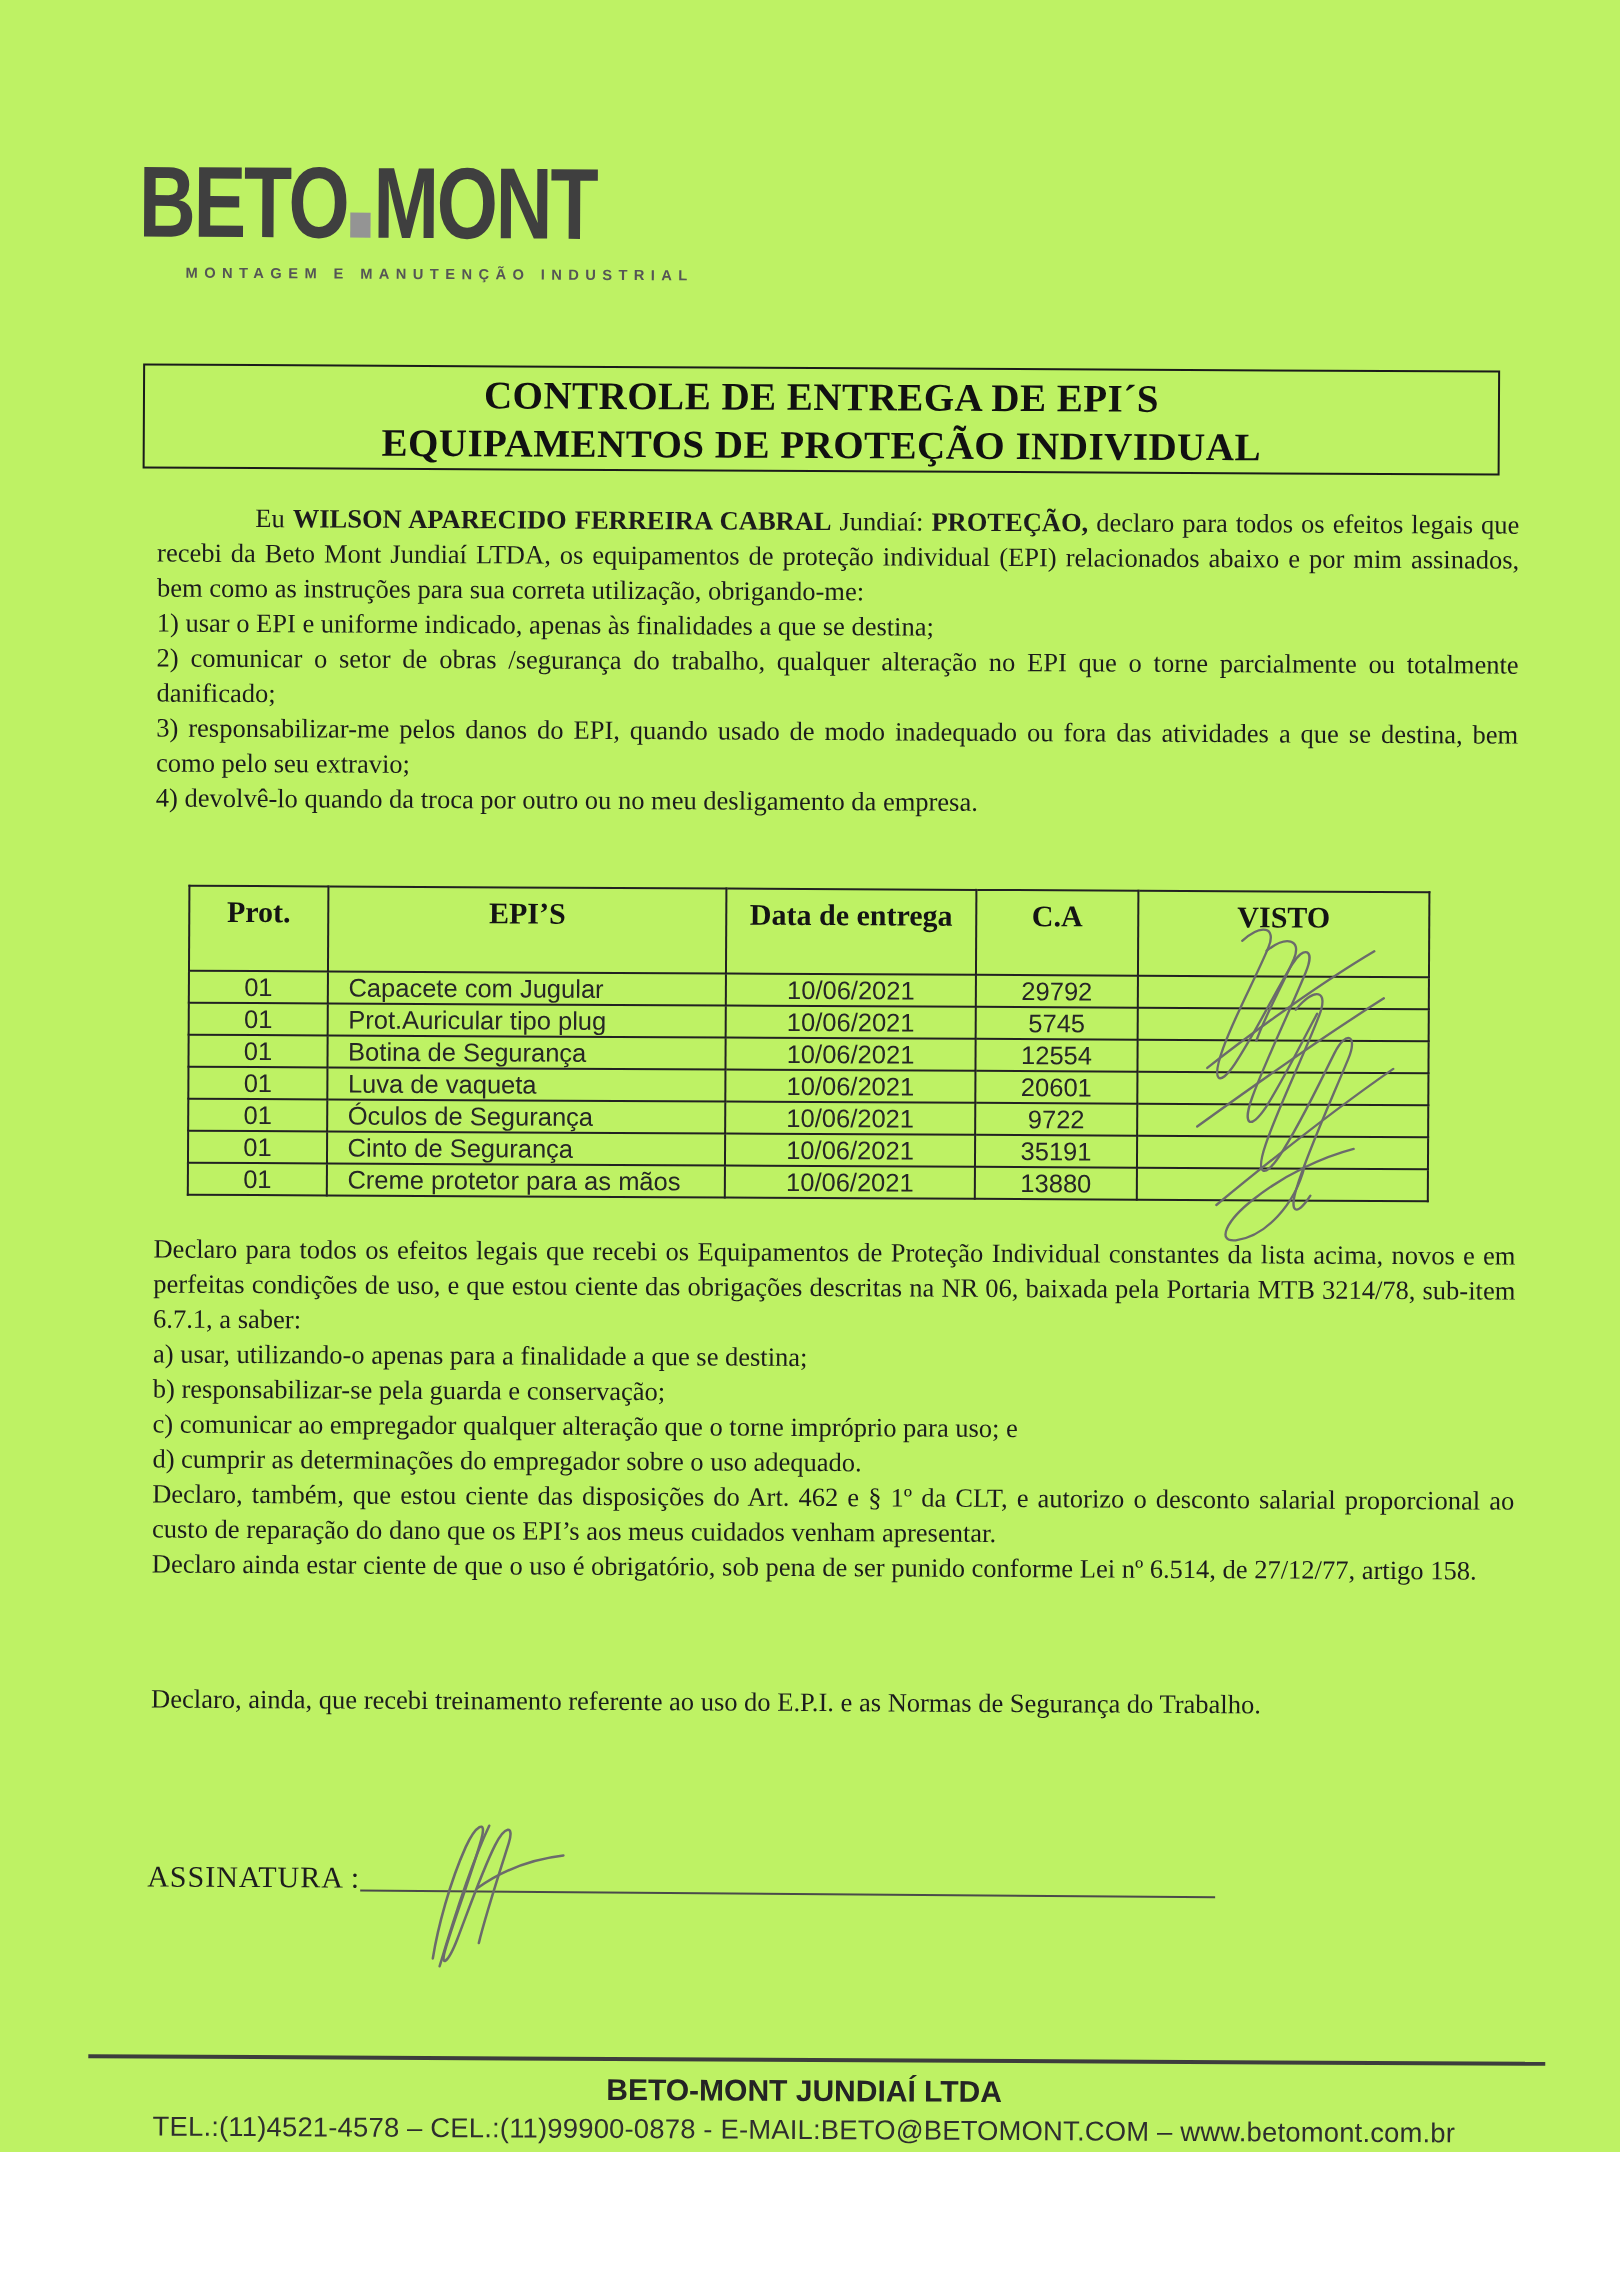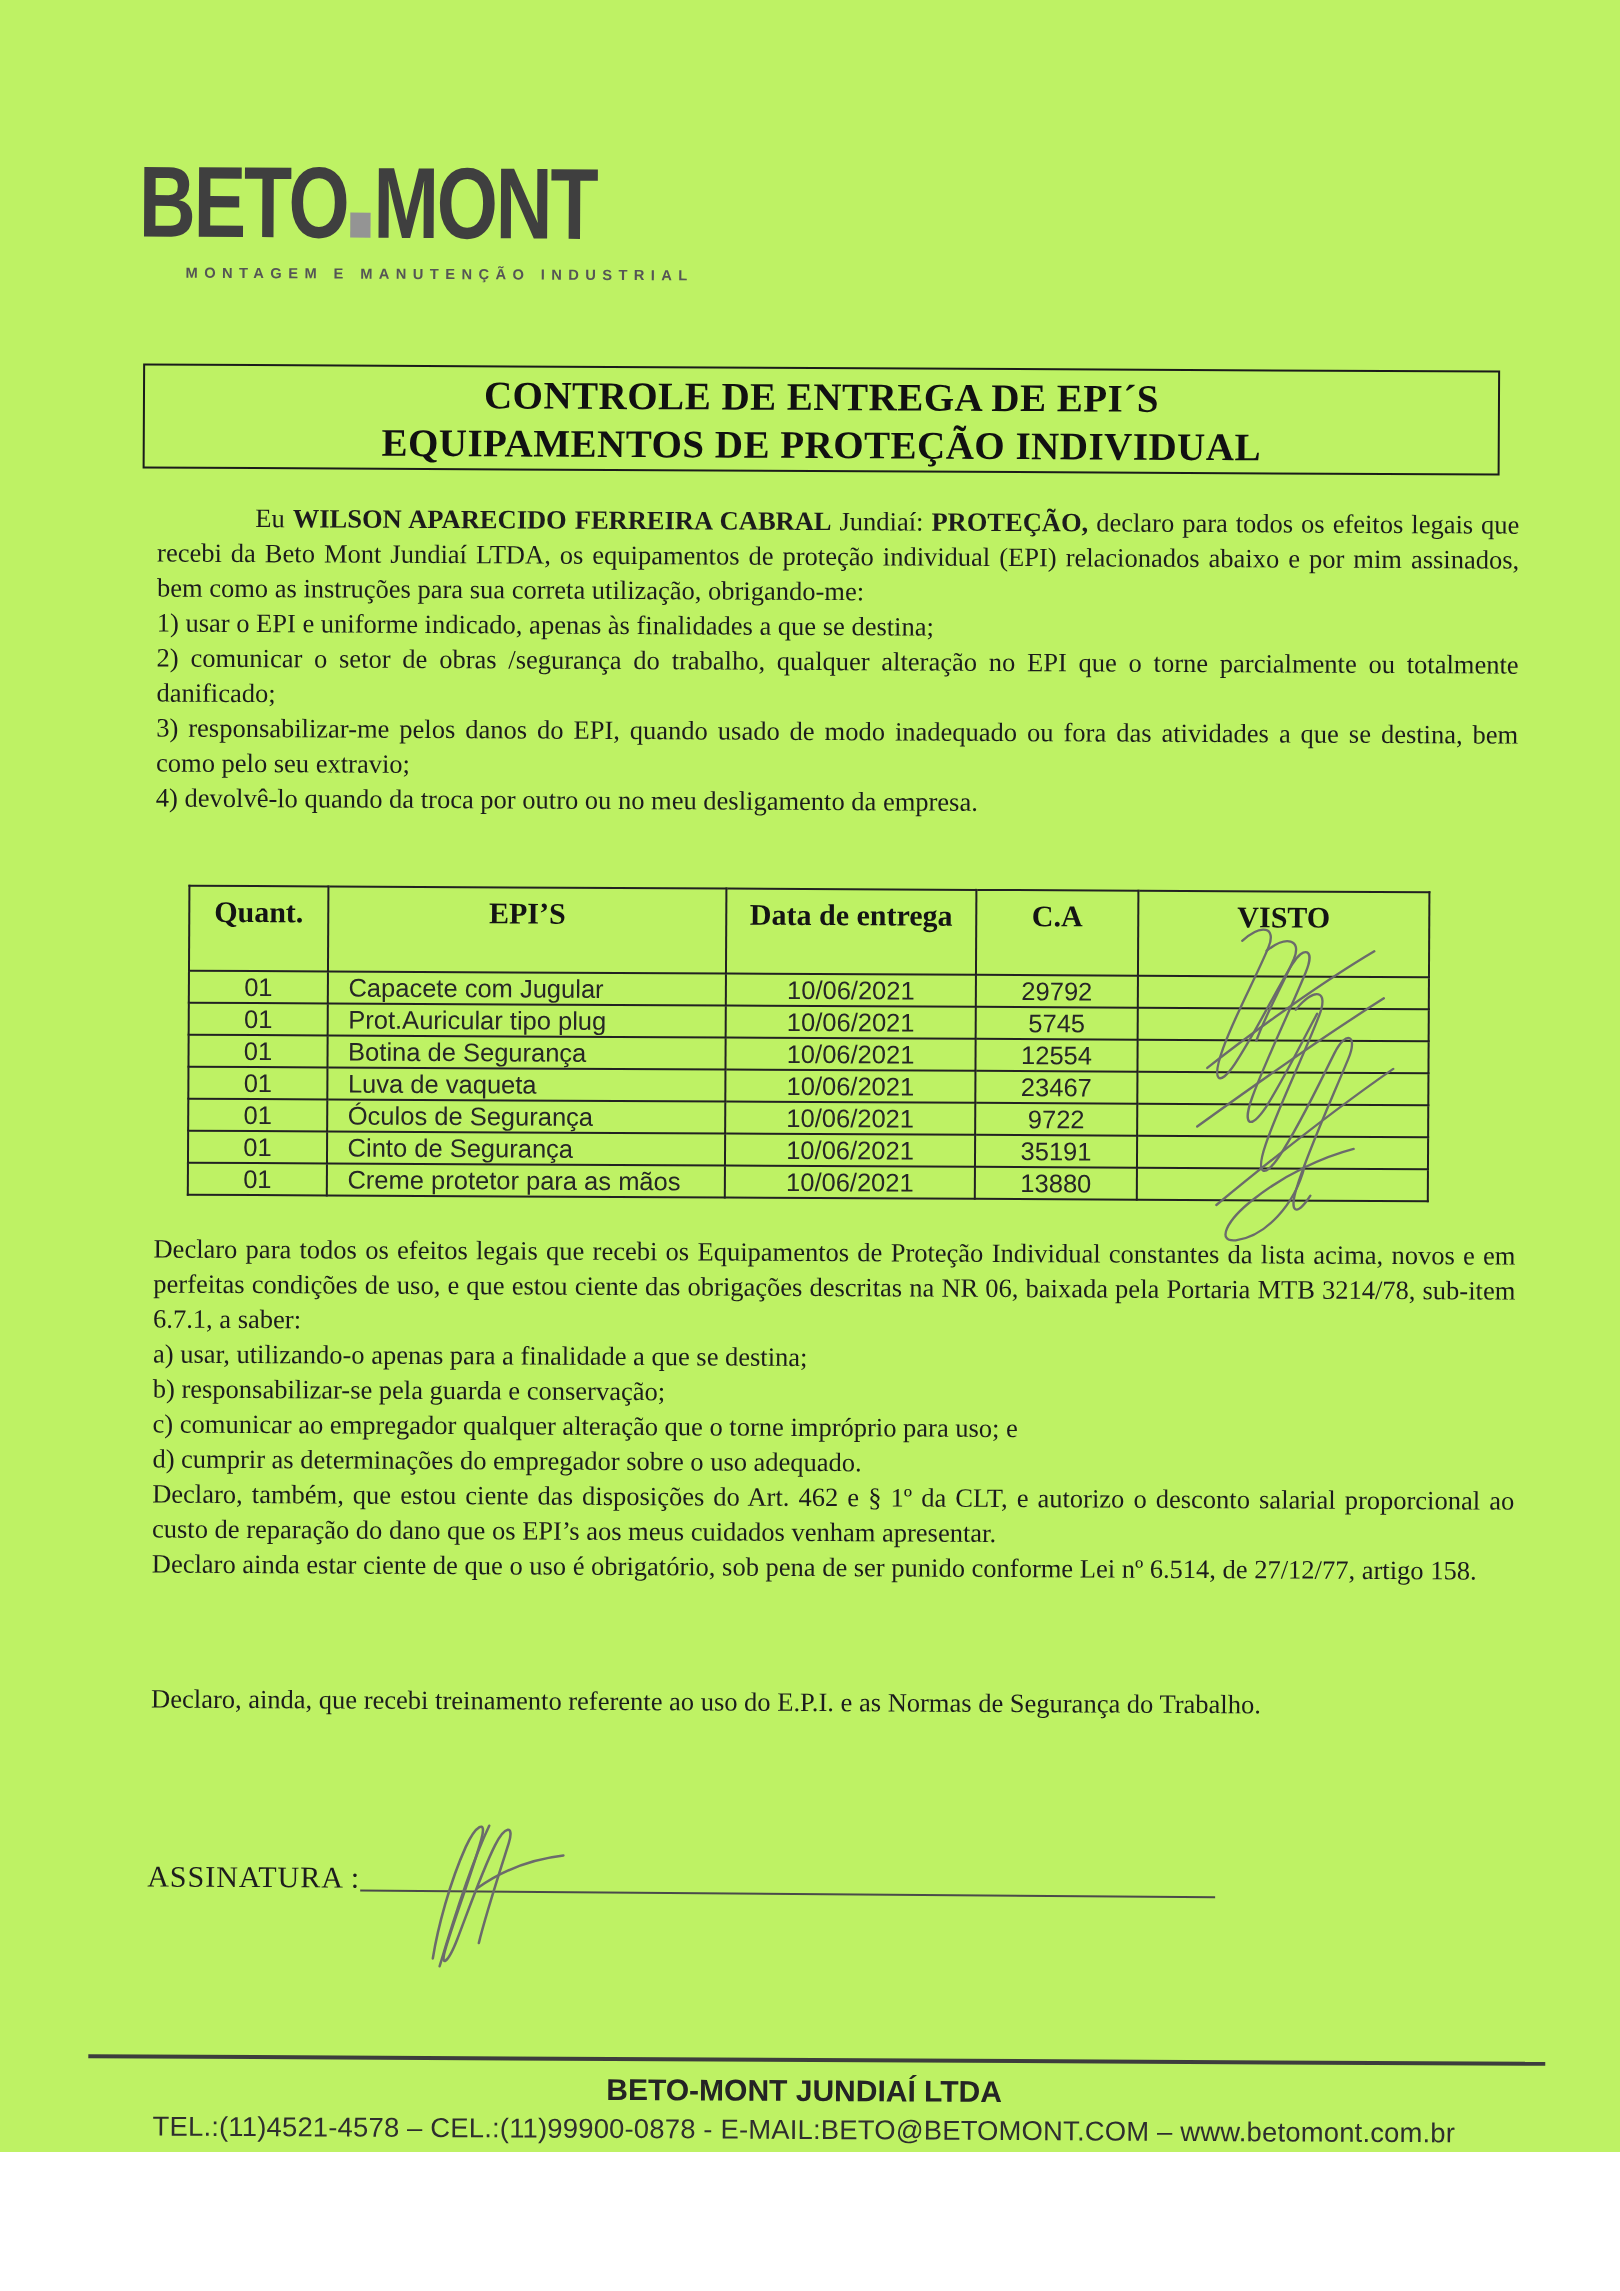--- a/index.html
+++ b/index.html
@@ -99,21 +99,21 @@
     <table class="epi-table">
       <colgroup>
         <col style="width:139px">
           <col style="width:398px">
           <col style="width:250px">
           <col style="width:162px">
           <col style="width:291px">
       </colgroup>
       <thead>
         <tr>
-          <th>Quant.</th>
+          <th>Prot.</th>
           <th>EPI’S</th>
           <th>Data de entrega</th>
           <th>C.A</th>
           <th>VISTO</th>
         </tr>
       </thead>
       <tbody>
         <tr>
           <td>01</td>
           <td class="epi-name">Capacete com Jugular</td>
@@ -132,21 +132,21 @@
           <td>01</td>
           <td class="epi-name">Botina de Segurança</td>
           <td>10/06/2021</td>
           <td>12554</td>
           <td></td>
         </tr>
         <tr>
           <td>01</td>
           <td class="epi-name">Luva de vaqueta</td>
           <td>10/06/2021</td>
-          <td>23467</td>
+          <td>20601</td>
           <td></td>
         </tr>
         <tr>
           <td>01</td>
           <td class="epi-name">Óculos de Segurança</td>
           <td>10/06/2021</td>
           <td>9722</td>
           <td></td>
         </tr>
         <tr>

